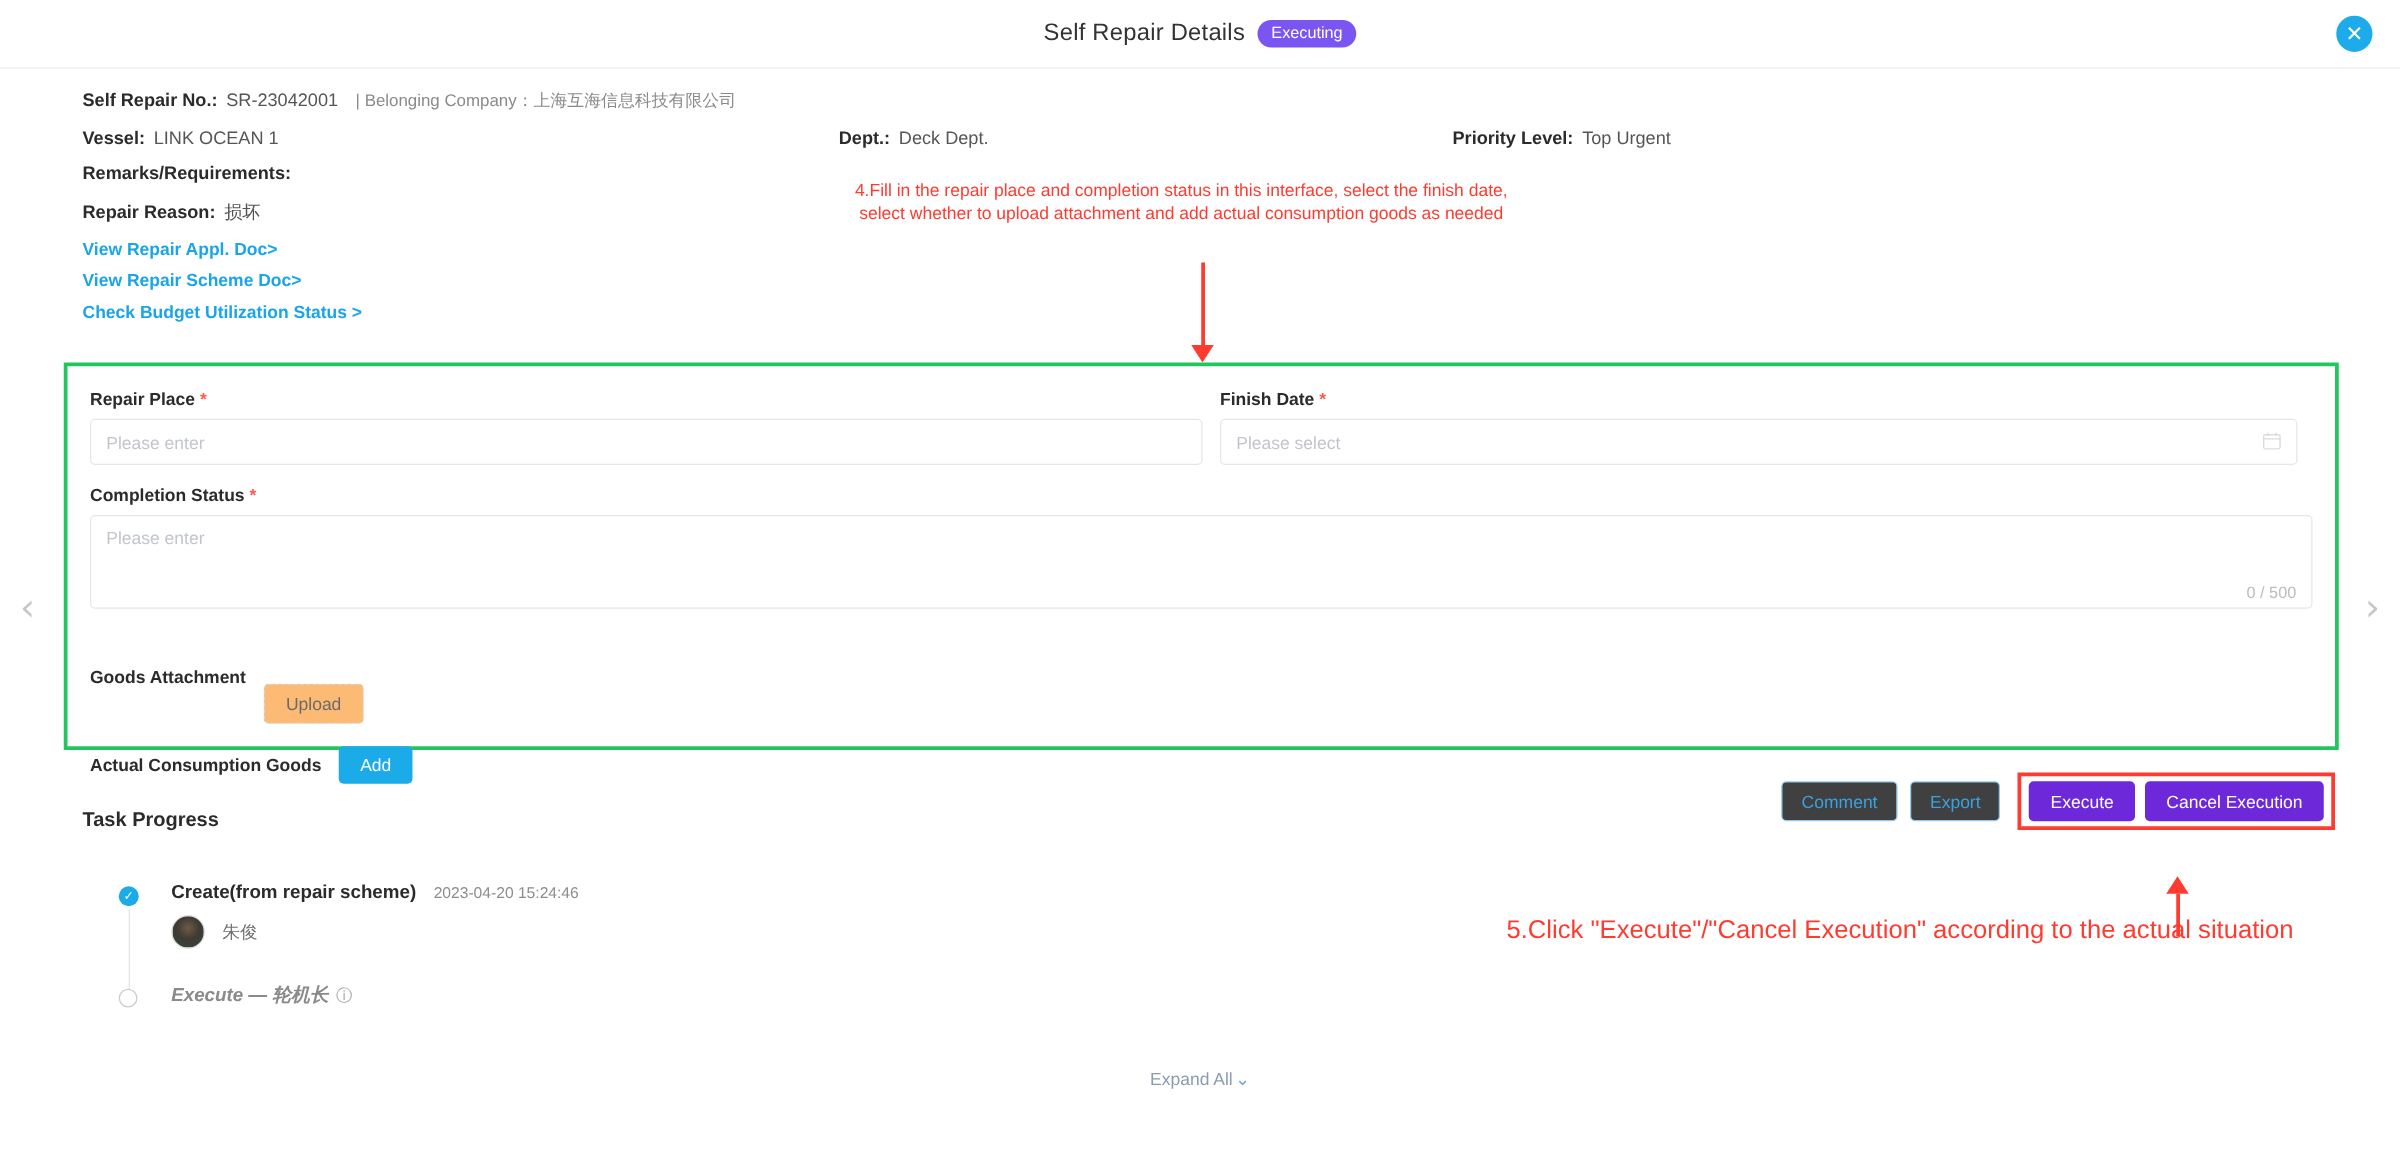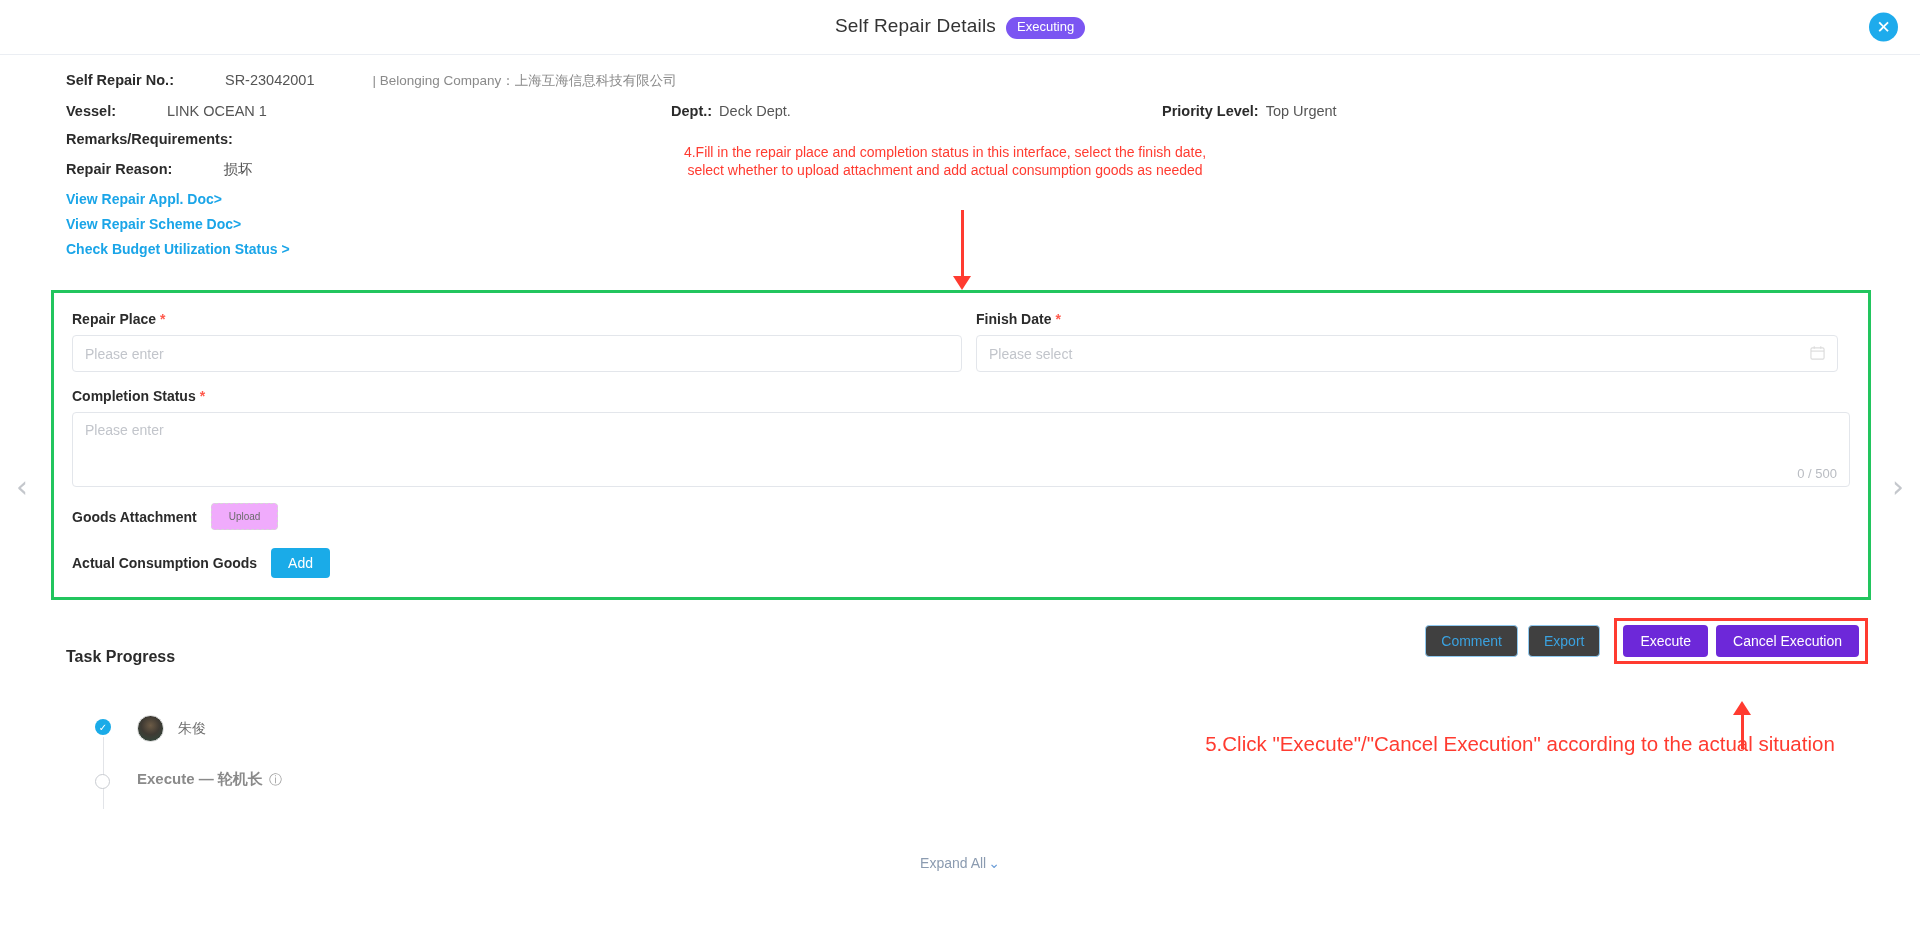--- a/index.html
+++ b/index.html
@@ -27,21 +27,21 @@
   .close-btn {
     position: absolute; right: 22px; top: 50%; transform: translateY(-50%);
     width: 29px; height: 29px; border-radius: 50%;
     background: #1eabec; color: #fff;
     display:flex; align-items:center; justify-content:center;
     font-size: 17px; cursor: pointer; line-height:1;
   }
 
   
   .info { position: relative; padding: 17px 0 0 66px; }
-  .info-row { display: flex; align-items: baseline; margin-bottom: 12.5px; position: relative; gap: 44px; }
+  .info-row { display: flex; align-items: baseline; margin-bottom: 12.5px; position: relative; }
   .lbl { font-weight: bold; font-size: 14.5px; color: #2b2b2b; white-space: nowrap; }
   .val { font-size: 14.5px; color: #555; margin-left: 7px; white-space: nowrap; }
   .val-sub { font-size: 13.5px; color: #8a8a8a; margin-left: 14px; white-space: nowrap; }
 
   .col-2 { position: absolute; left: 605px; display:flex; align-items: baseline; }
   .col-3 { position: absolute; left: 1096px; display:flex; align-items: baseline; }
 
   .links { margin-top: 2px; }
   .link {
     display: block; color: #1aa5e8; font-weight: bold; font-size: 14px;
@@ -86,22 +86,22 @@
     position: relative; height: 75px; border: 1px solid #e3e6eb; border-radius: 4px;
     padding: 9px 12px; font-size: 14px; color: #c2c5cb; background:#fff;
   }
   .counter {
     position: absolute; right: 12px; bottom: 5px; font-size: 13px; color: #b9bcc2;
   }
 
   .inline-row { display:flex; align-items:center; margin-top: 16px; }
   .inline-label { font-weight: bold; font-size: 14px; color:#2b2b2b; margin-right: 14px; }
   .upload-btn {
-    background:#f0abfc; border:1px dashed #d6d6d6; border-radius:4px;
-    padding: 7px 17px; font-size: 10px; color:#6b6b6b; cursor:pointer;
+    background:#fdba74; border:1px dashed #d6d6d6; border-radius:4px;
+    padding: 7px 17px; font-size: 14px; color:#6b6b6b; cursor:pointer;margin-top:44px;
   }
   .add-btn {
     background:#1aabe8; color:#fff; border:none; border-radius:4px;
     padding: 7px 17px; font-size: 14px; cursor:pointer; font-family:"Liberation Sans", sans-serif;
   }
 
   
   .actions { position:absolute; right: 52px; top: 618px; display:flex; align-items:center; gap: 10px; }
   .btn-ghost {
     border:1px solid #8fc9f0; color:#3aa2e0; background:#404040; border-radius:4px;
@@ -131,21 +131,21 @@
   .tl-head { display:flex; align-items:baseline; }
   .tl-name { font-weight:bold; font-size: 15px; color:#2b2b2b; }
   .tl-time { font-size: 12.5px; color:#8d8d8d; margin-left: 14px; }
   .tl-user { display:flex; align-items:center; margin-top: 10px; }
   .avatar {
     width: 27px; height:27px; border-radius:50%;
     background: radial-gradient(circle at 50% 38%, #6c5b46 0%, #3f3a33 45%, #2d4a3e 100%);
     border: 1px solid #dcdcdc; overflow:hidden;
   }
   .tl-username { font-size: 14px; color:#6f6f6f; margin-left: 14px; }
-  .tl-pending { color:#8a8a8a; }
+  .tl-pending { color:#8a8a8a;font-style:italic; }
   .info-circle { display:inline-block; margin-left:6px; color:#a0a0a0; font-size: 13px; }
 
   
   .expand-all {
     position:absolute; left:0; right:0; top: 855px; text-align:center;
     color:#8b9bb0; font-size: 14px; cursor:pointer;
   }
   .chev { color:#6f9fd8; margin-left:2px; }
 
   
@@ -273,20 +273,24 @@
     <div class="arrow-shaft" style="left:8px; top:0; height:34px;"></div>
     <div class="arrow-head up" style="left:0px; top:-14px;"></div>
   </div>
 
   <div class="task-title">Task Progress</div>
   <div class="timeline">
 
     <div class="tl-item">
       <div class="tl-dot-done">✓</div>
       <div class="tl-line" style="height:72px;"></div>
+      <div class="tl-head">
+        <span class="tl-name">Create(from repair scheme)</span>
+        <span class="tl-time">2023-04-20 15:24:46</span>
+      </div>
       <div class="tl-user">
         <div class="avatar"></div>
         <span class="tl-username">朱俊</span>
       </div>
     </div>
 
     <div class="tl-item" style="margin-top:28px;">
       <div class="tl-dot-open"></div>
       <div class="tl-head">
         <span class="tl-name tl-pending">Execute — 轮机长</span>

